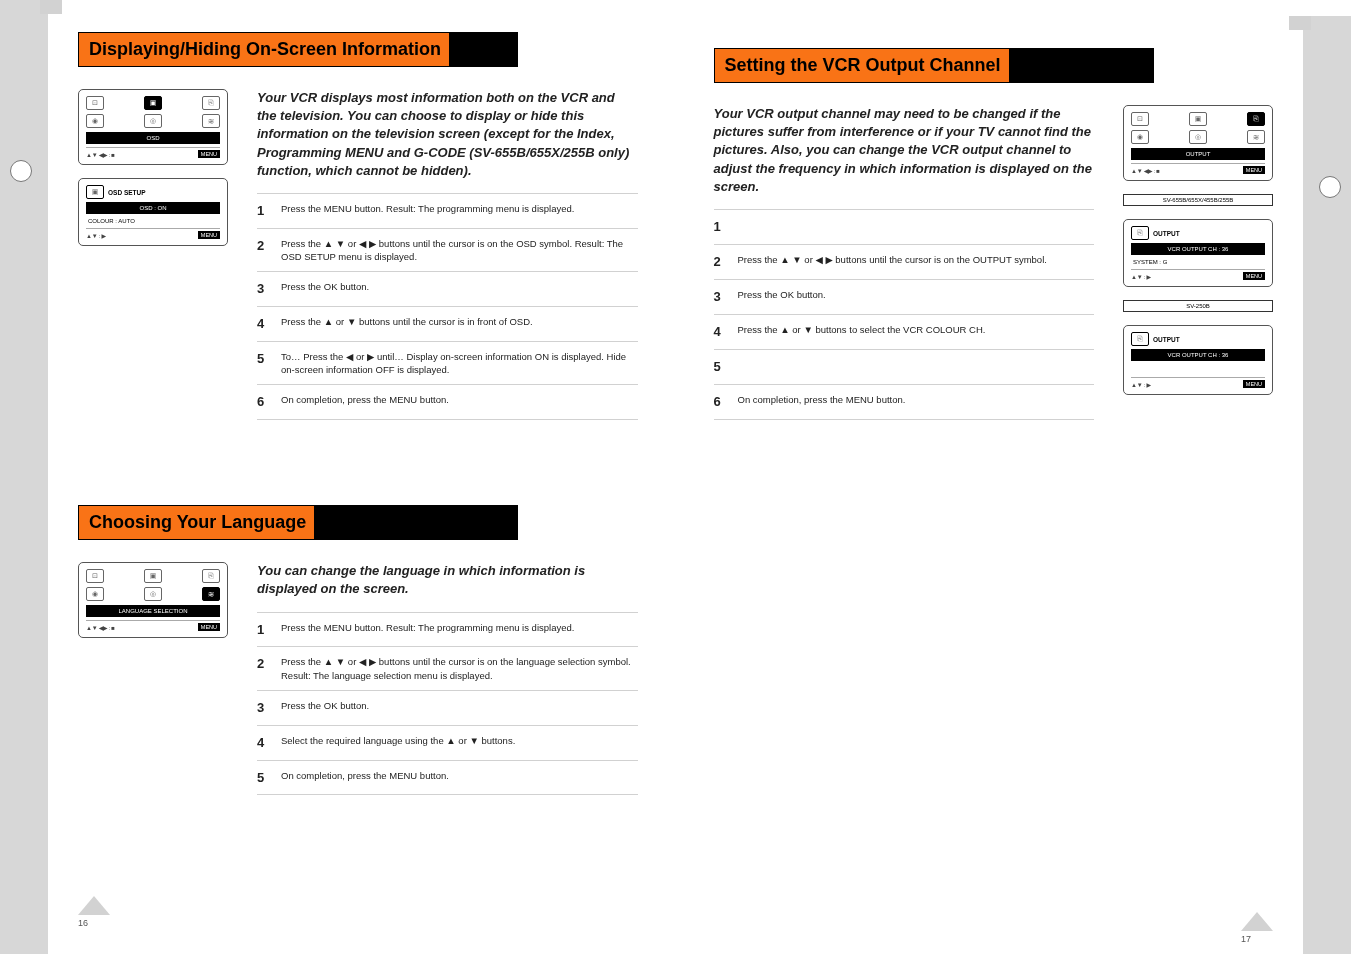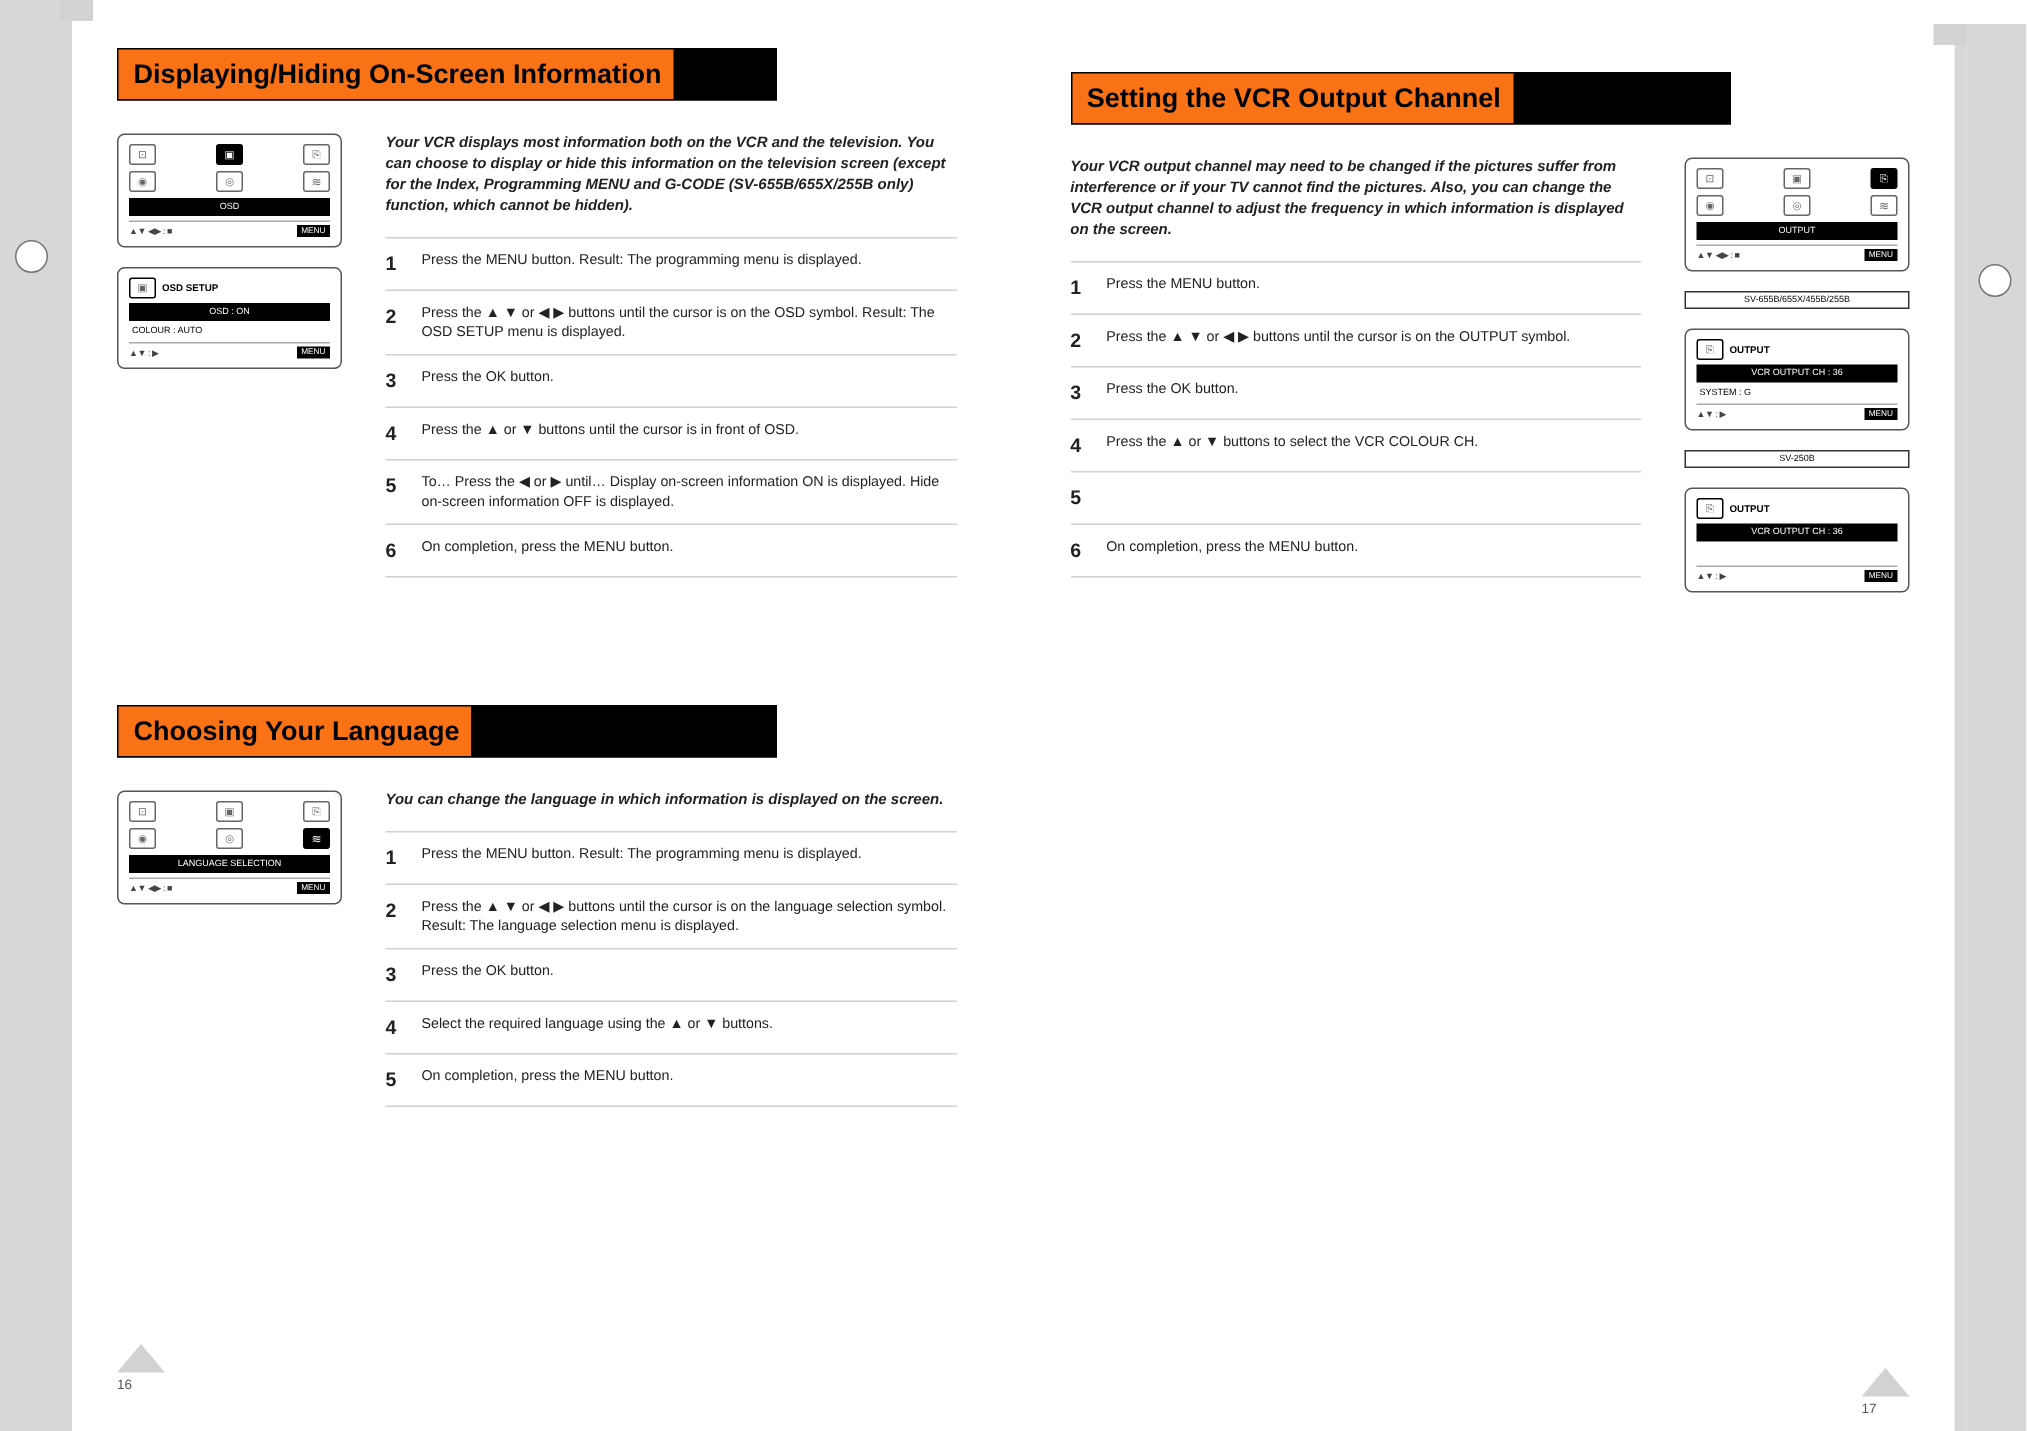--- a/index.html
+++ b/index.html
@@ -34,21 +34,21 @@
 .panel-icons { display: flex; justify-content: space-between; margin-bottom: 4px; gap: 3px; }
 .picon { width: 18px; height: 14px; border: 1px solid #666; border-radius: 2px; display: flex; align-items: center; justify-content: center; font-size: 7px; color: #666; }
 .picon.sel { border-color: #000; background: #000; color:#fff; }
 .picon.wave { position: relative; }
 .picon.wave::after { content: "≋"; font-size: 8px; }
 .panel-bar { background: #000; color: #fff; font-size: 6px; padding: 3px; text-align: center; margin-bottom: 3px; }
 .panel-footer { display: flex; justify-content: space-between; font-size: 6px; align-items: center; margin-top: 3px; border-top: 1px solid #aaa; padding-top: 2px; }
 .panel-footer .keys { color: #444; letter-spacing: -0.3px; }
 .panel-footer .menu { background: #000; color: #fff; padding: 1px 3px; font-size: 5.5px; }
 
-.lead { font-weight: bold; font-style: italic; font-size: 10px; margin-bottom: 13px; line-height: 1.4; }
+.lead { font-weight: bold; font-style: italic; font-size: 13px; margin-bottom: 13px; line-height: 1.4; }
 .step { display: flex; padding: 8px 0; border-top: 0.3px solid rgba(0,0,0,0.18); gap: 12px; }
 .step:first-of-type { margin-top: 3px; }
 .step:last-of-type { border-bottom: 0.3px solid rgba(0,0,0,0.18); }
 .snum { font-weight: bold; font-size: 13px; width: 12px; }
 .sbody { flex: 1; }
 
 .page-footer { position: absolute; bottom: 26px; height: 40px; display: flex; align-items: flex-end; }
 .page.left .page-footer { left: 38px; right: 38px; }
 .page.right .page-footer { left: 44px; right: 38px; justify-content: flex-end; }
 .pf-block { display: flex; flex-direction: column; gap: 0; }
@@ -249,21 +249,20 @@
           <div class="panel-footer">
             <span class="keys">▲▼  : ▶</span>
             <span class="menu">MENU</span>
           </div>
         </div>
       </div>
       <div class="body-col">
         <div class="lead">Your VCR output channel may need to be changed if the pictures suffer from interference or if your TV cannot find the pictures. Also, you can change the VCR output channel to adjust the frequency in which information is displayed on the screen.</div>
         <div class="step">
             <span class="snum">1</span>
-            <span class="sbody">Press the MENU button.</span>
           </div>
         <div class="step">
             <span class="snum">2</span>
             <span class="sbody">Press the  ▲ ▼  or  ◀ ▶  buttons until the cursor is on the OUTPUT symbol.</span>
           </div>
         <div class="step">
             <span class="snum">3</span>
             <span class="sbody">Press the OK button.</span>
           </div>
         <div class="step">

